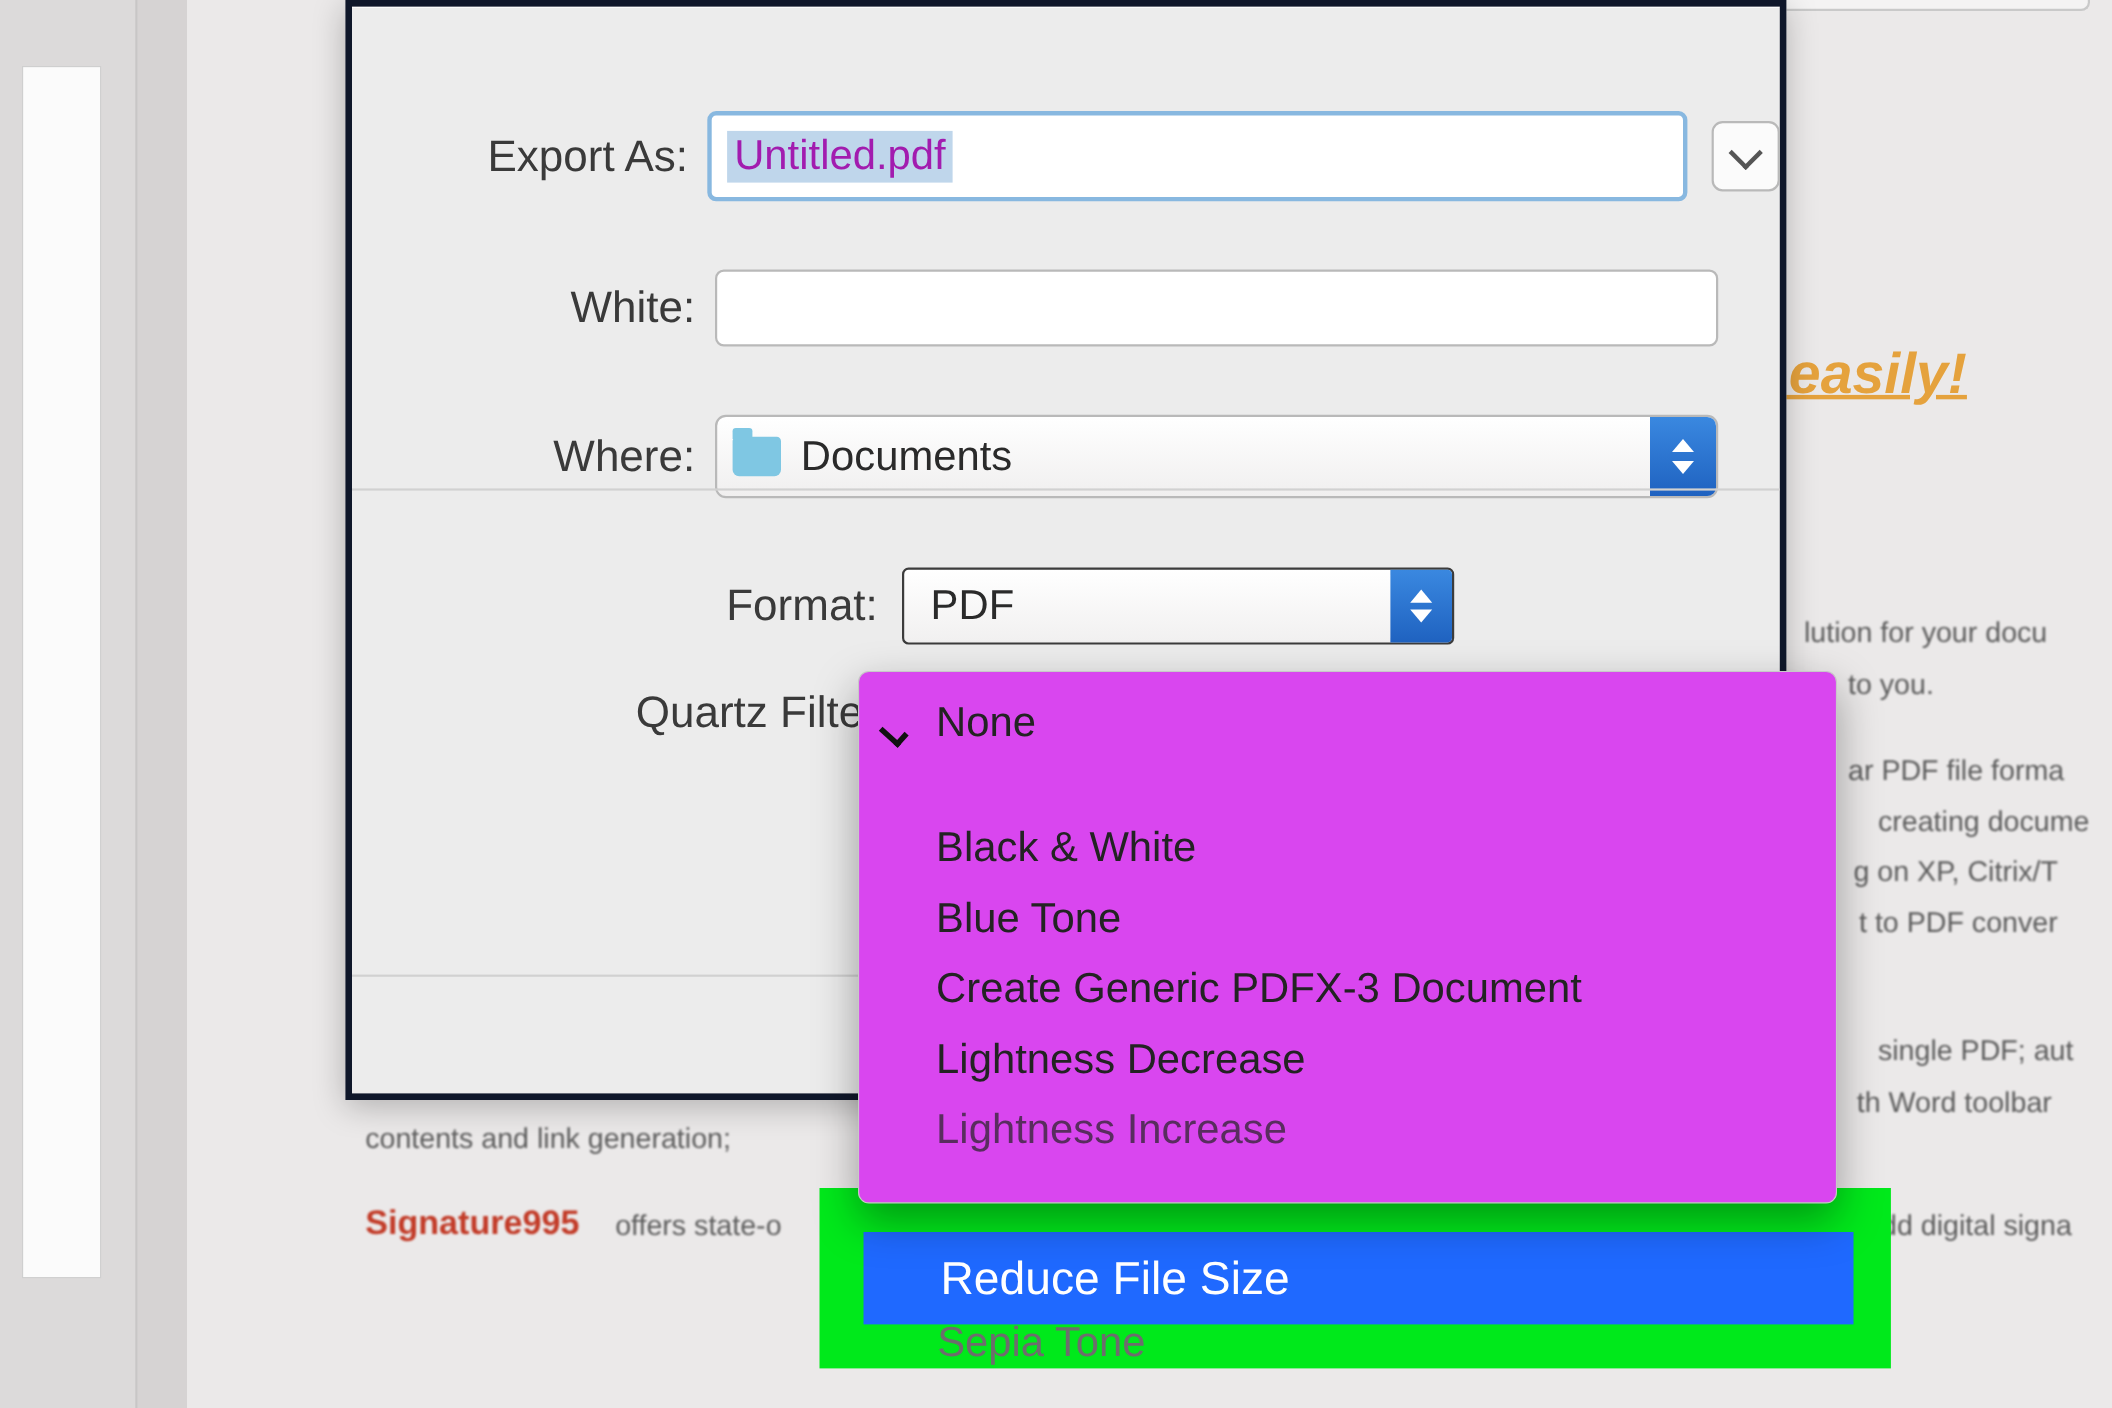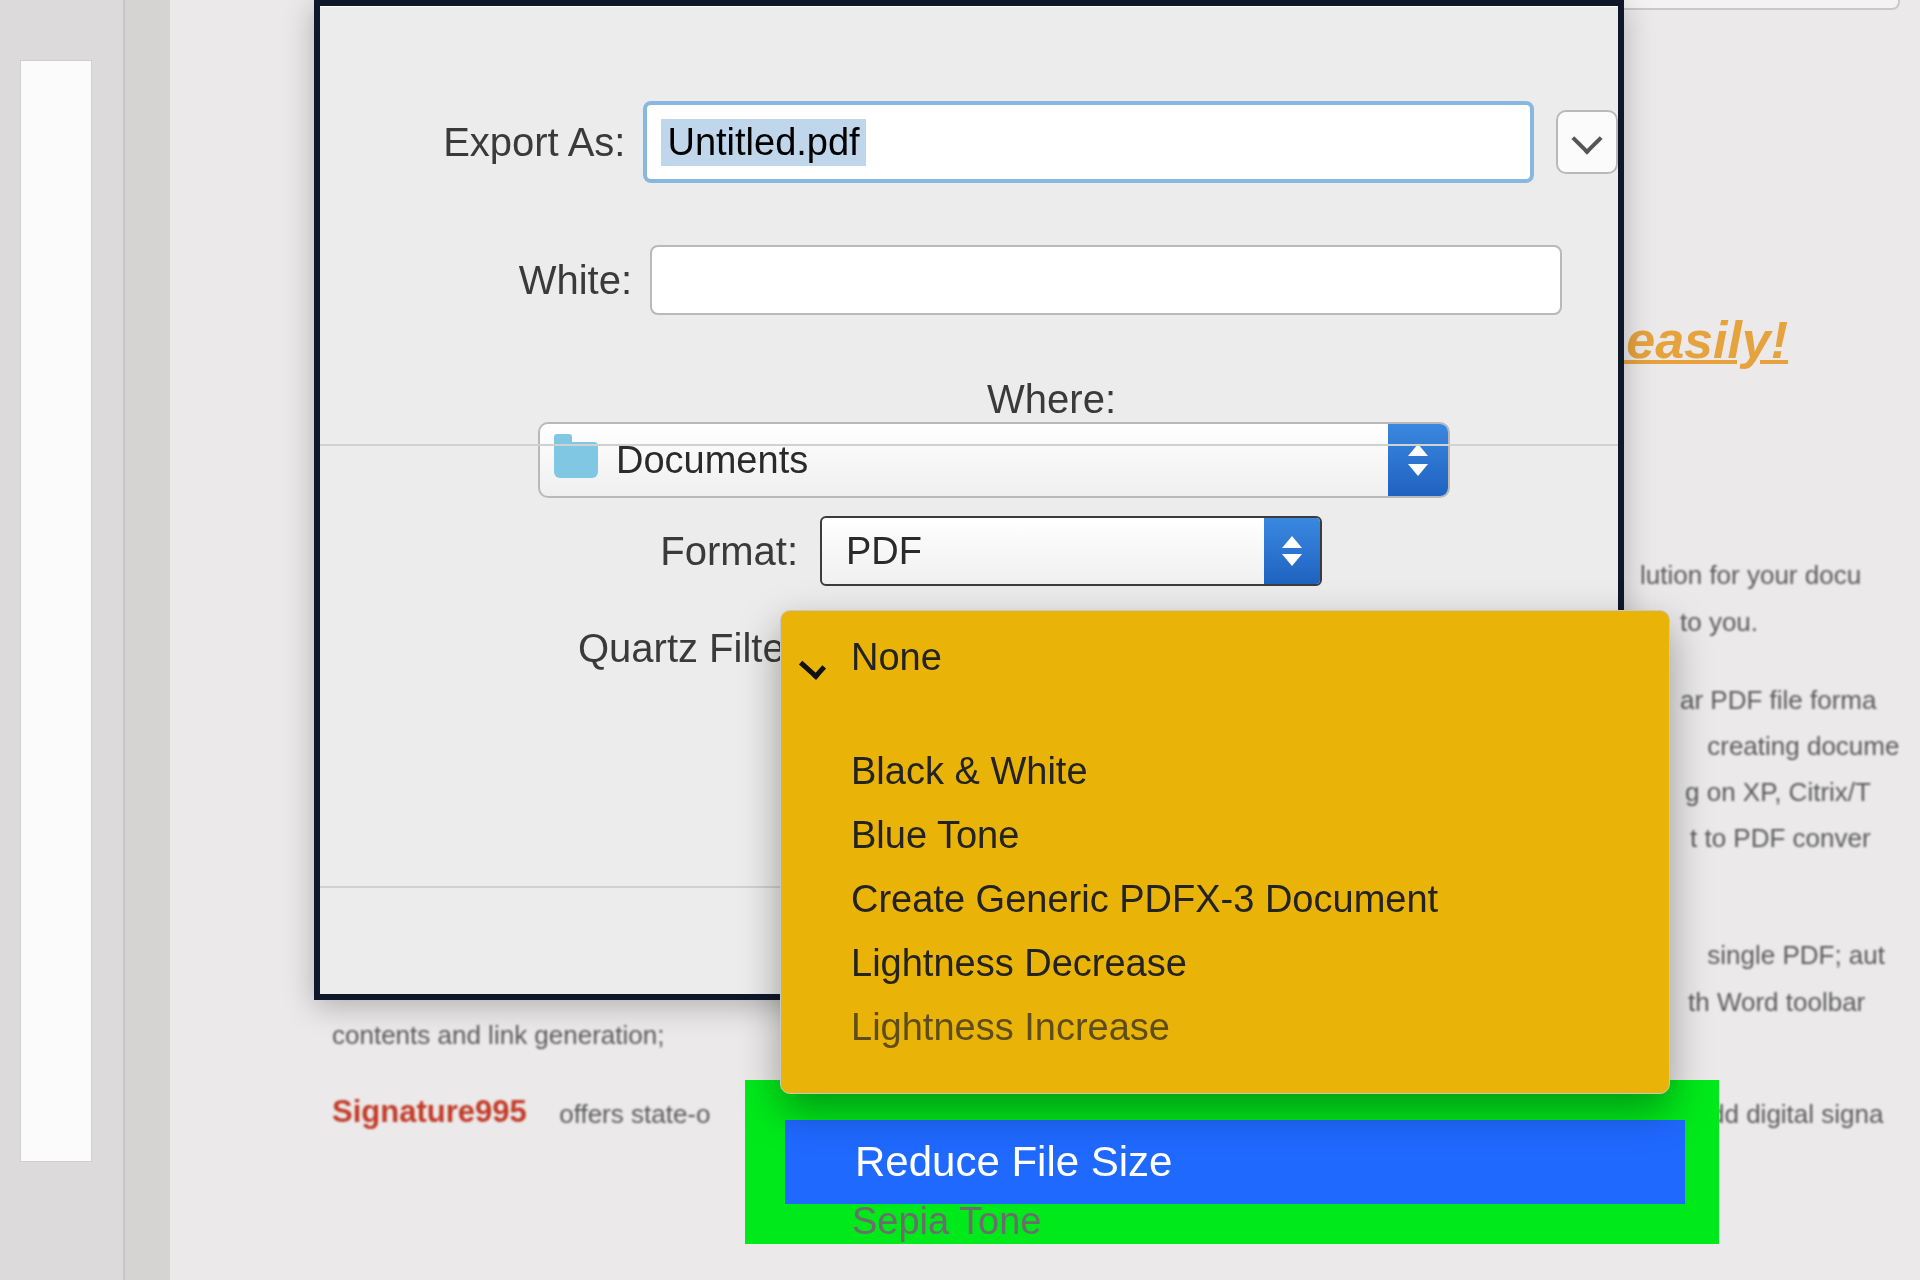--- a/index.html
+++ b/index.html
@@ -74,33 +74,33 @@
   .label {
     width: 280px;
     text-align: right;
     font-size: 40px;
     color: #3a3a3a;
     padding-right: 18px;
   }
 
   .row-export { margin-top: 95px; }
   .row-tags   { margin-top: 62px; }
-  .row-where  { margin-top: 62px; flex-direction: column; }
+  .row-where  { margin-top: 62px; }
 
   .input-outer {
     width: 912px; height: 82px;
     border: 4px solid #88b8e0;
     border-radius: 8px;
     background: #fff;
     display: flex; align-items: center;
     padding: 0 14px;
   }
   .input-text {
     font-size: 38px;
-    color: #000000;
+    color: #a21caf;
     background: #bfd6eb;
     padding: 2px 6px;
     user-select: none;
   }
 
   .tags-box {
     width: 912px; height: 70px;
     border: 2px solid #b9b9b9;
     border-radius: 8px;
     background: #fff;
@@ -169,21 +169,21 @@
     background: linear-gradient(#3a88e0,#1f62c0);
     border-radius: 0 4px 4px 0;
     display:flex;flex-direction:column;align-items:center;justify-content:center;gap:6px;
   }
 
   
   .menu {
     position:absolute;
     left: 780px; top: 610px;
     width: 890px;
-    background: #eab308;
+    background: #d946ef;
     border: 1px solid #c8c8c8;
     border-radius: 10px;
     box-shadow: 0 16px 40px rgba(0,0,0,0.35);
     padding: 14px 0 34px 0;
     z-index: 50;
   }
   .menu-item {
     height: 64px;
     display:flex;align-items:center;
     padding-left: 70px;

